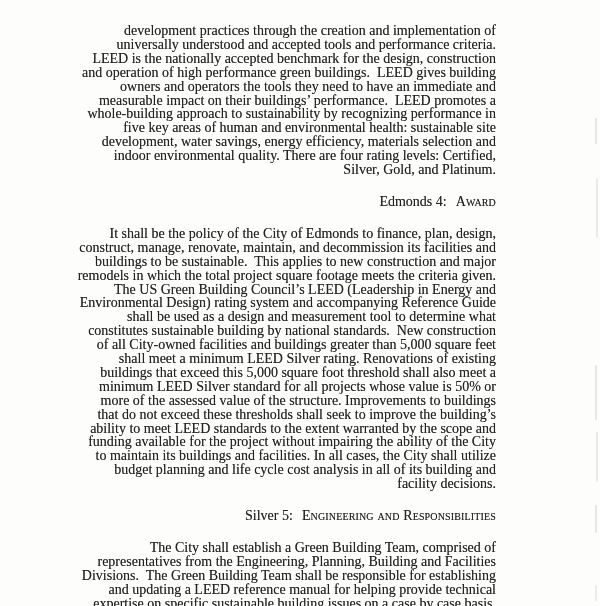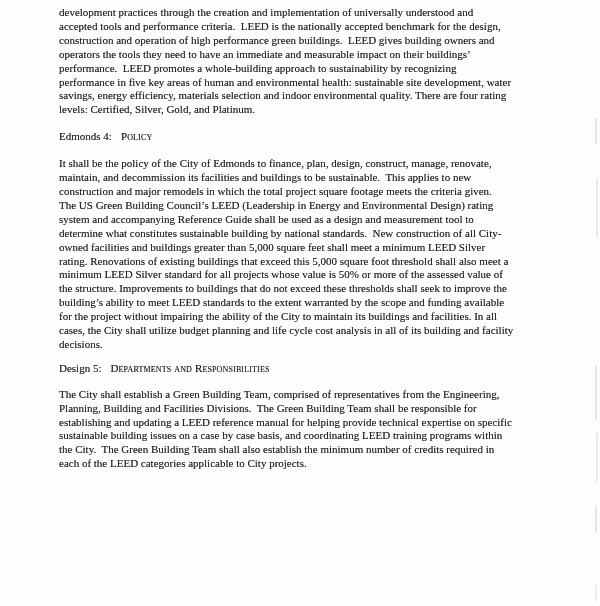--- a/index.html
+++ b/index.html
@@ -16,25 +16,26 @@
     color: #232323;
     -webkit-font-smoothing: antialiased;
   }
   .page {
     position: absolute;
     top: 6px;
     left: 59px;
     width: 455px;
   }
   .para, .heading {
-    margin: 0;
-    font-size: 11px;
+    margin: 18px;
+    font-size: 14px;
     line-height: 13.9px;
     white-space: pre-wrap;
     text-shadow: 0 0 0.45px rgba(40,40,40,0.55);
+    text-align: right;
   }
   .mb13 { margin-bottom: 13px; }
   .mb12 { margin-bottom: 12px; }
   .mb10 { margin-bottom: 10px; }
   .heading {
     font-weight: normal;
   }
   .heading .sc {
     font-variant: small-caps;
     margin-left: 9px;
@@ -54,26 +55,26 @@
   .em5 { right: 3px; top: 505px;  height: 28px; }
   .em6 { right: 3px; top: 585px;  height: 16px; background:#ebebe9; }
 </style>
 </head>
 <body>
 
 <div class="page">
 
   <p class="para mb13">development practices through the creation and implementation of universally understood and accepted tools and performance criteria.  LEED is the nationally accepted benchmark for the design, construction and operation of high performance green buildings.  LEED gives building owners and operators the tools they need to have an immediate and measurable impact on their buildings’ performance.  LEED promotes a whole-building approach to sustainability by recognizing performance in five key areas of human and environmental health: sustainable site development, water savings, energy efficiency, materials selection and indoor environmental quality. There are four rating levels: Certified, Silver, Gold, and Platinum.</p>
 
-  <h2 class="heading mb13"><span>Edmonds 4:</span><span class="sc">Policy</span></h2>
+  <h2 class="heading mb13"><span>Edmonds 4:</span><span class="sc">Award</span></h2>
 
   <p class="para mb10">It shall be the policy of the City of Edmonds to finance, plan, design, construct, manage, renovate, maintain, and decommission its facilities and buildings to be sustainable.  This applies to new construction and major remodels in which the total project square footage meets the criteria given.  The US Green Building Council’s LEED (Leadership in Energy and Environmental Design) rating system and accompanying Reference Guide shall be used as a design and measurement tool to determine what constitutes sustainable building by national standards.  New construction of all City-owned facilities and buildings greater than 5,000 square feet shall meet a minimum LEED Silver rating. Renovations of existing buildings that exceed this 5,000 square foot threshold shall also meet a minimum LEED Silver standard for all projects whose value is 50% or more of the assessed value of the structure. Improvements to buildings that do not exceed these thresholds shall seek to improve the building’s ability to meet LEED standards to the extent warranted by the scope and funding available for the project without impairing the ability of the City to maintain its buildings and facilities. In all cases, the City shall utilize budget planning and life cycle cost analysis in all of its building and facility decisions.</p>
 
 
-  <h2 class="heading mb12"><span>Design 5:</span><span class="sc">Departments and Responsibilities</span></h2>
+  <h2 class="heading mb12"><span>Silver 5:</span><span class="sc">Engineering and Responsibilities</span></h2>
 
 
   <p class="para">The City shall establish a Green Building Team, comprised of representatives from the Engineering, Planning, Building and Facilities Divisions.  The Green Building Team shall be responsible for establishing and updating a LEED reference manual for helping provide technical expertise on specific sustainable building issues on a case by case basis, and coordinating LEED training programs within the City.  The Green Building Team shall also establish the minimum number of credits required in each of the LEED categories applicable to City projects.</p>
 
 </div>
 
 <div class="edge-mark em1"></div>
 <div class="edge-mark em2"></div>
 <div class="edge-mark em3"></div>
 <div class="edge-mark em4"></div>

